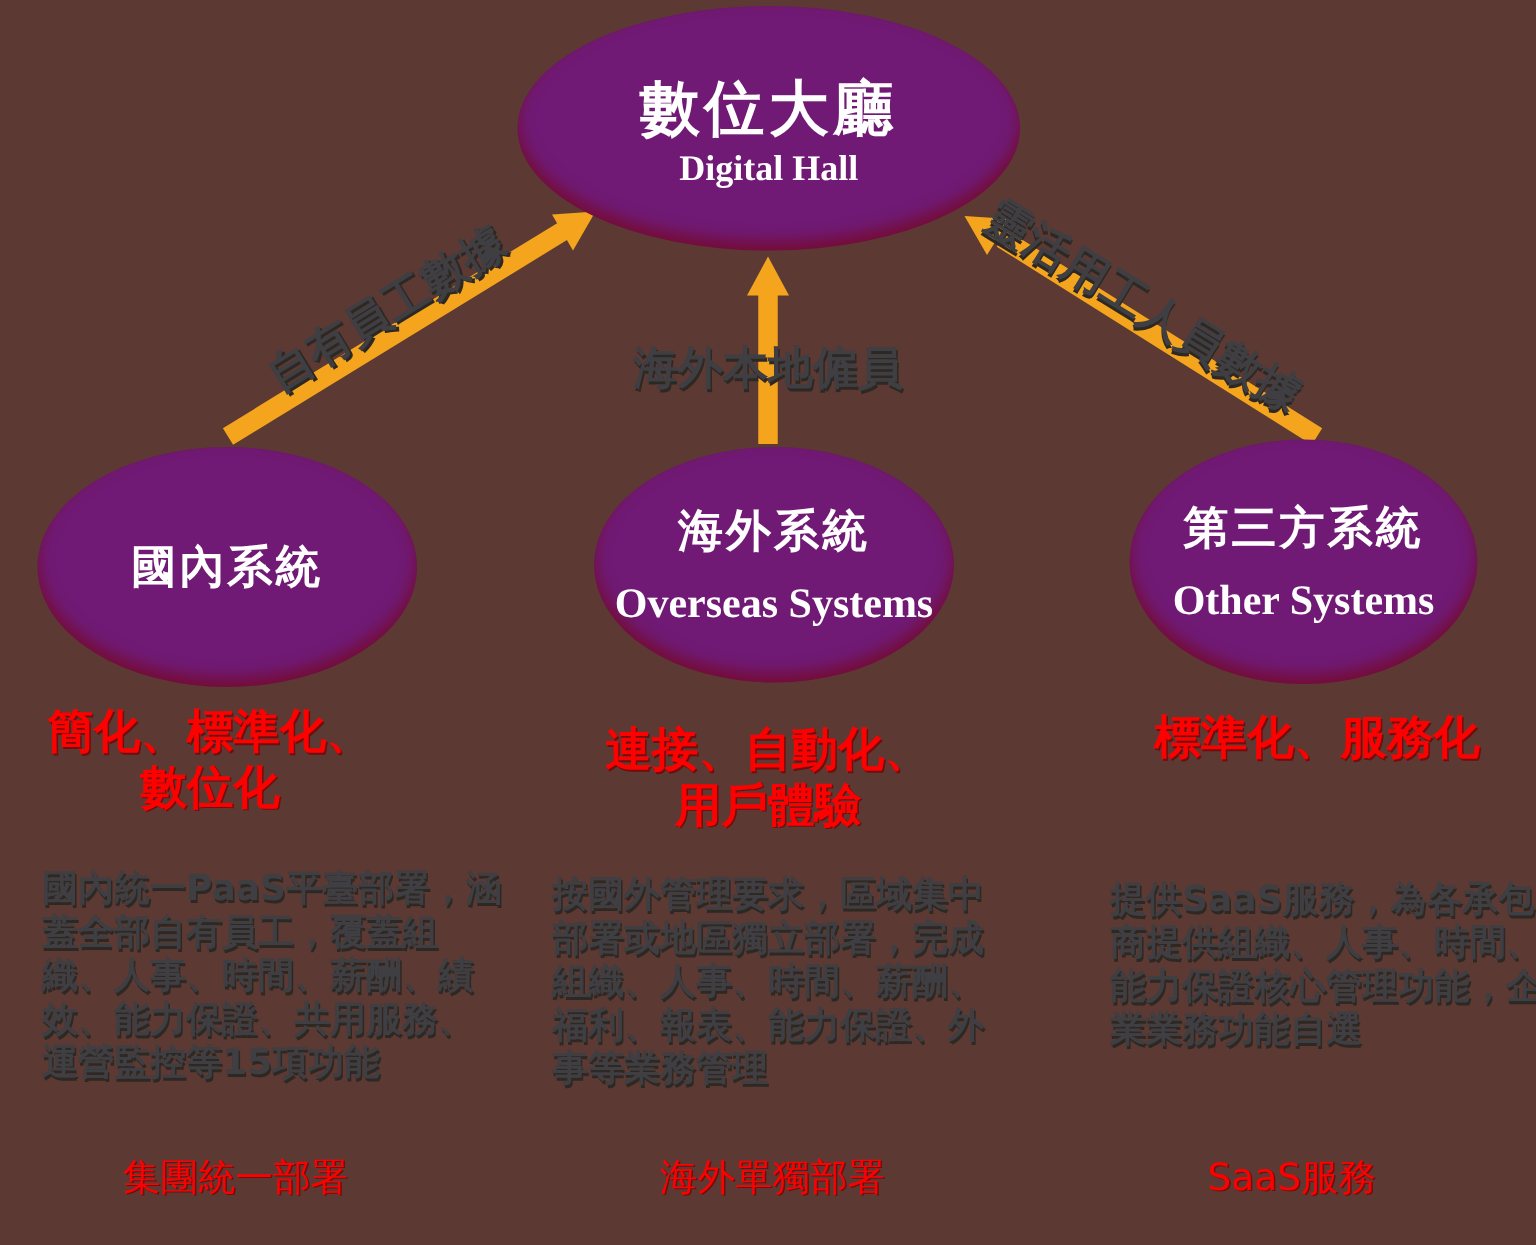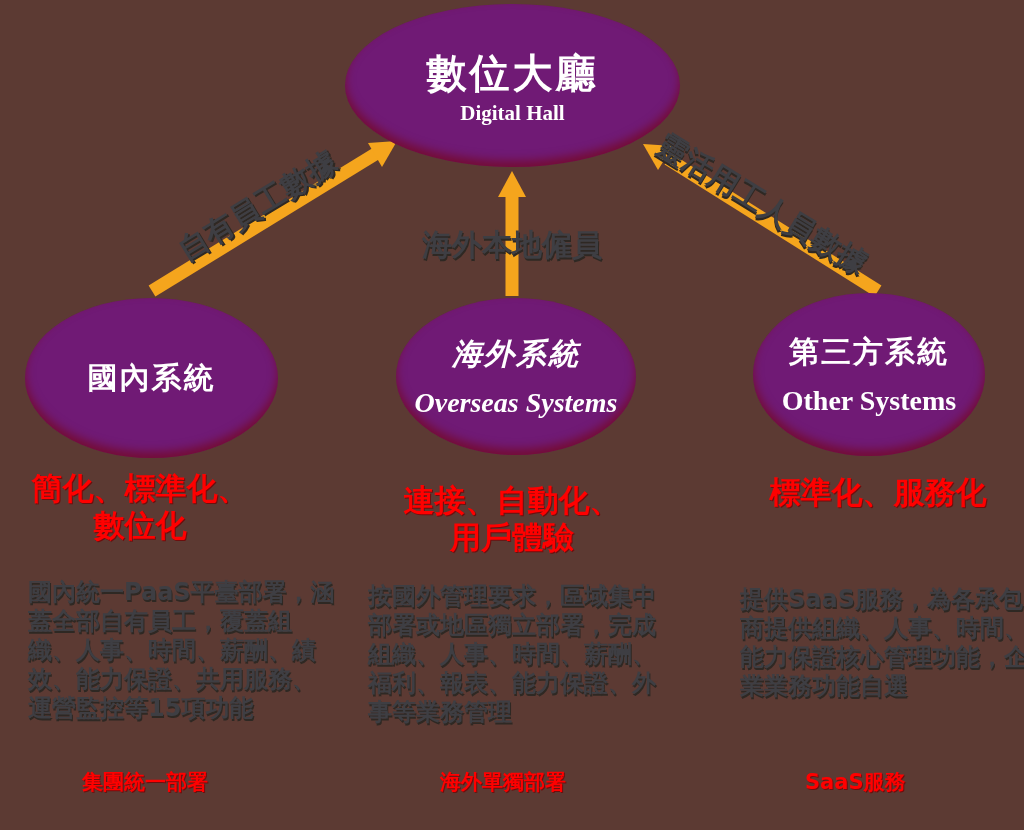--- a/index.html
+++ b/index.html
@@ -9,25 +9,25 @@
     font-family:"DejaVu Sans","Liberation Sans",sans-serif;
   }
   .ellipse{
     position:absolute;background:#701a75;border-radius:50%;
     display:flex;flex-direction:column;align-items:center;justify-content:center;
     color:#FFFFFF;text-align:center;
     box-shadow:inset 0 -6px 10px rgba(120,0,0,.55);
   }
   .hall{left:345px;top:4px;width:335px;height:163px;}
   .hall .zh{font-size:40px;font-weight:bold;letter-spacing:3px;}
-  .hall .en{font-size:21px;font-weight:bold;font-family:"Liberation Serif","DejaVu Serif",serif;}
+  .hall .en{font-size:24px;font-weight:bold;font-family:"Liberation Serif","DejaVu Serif",serif;}
   .sys .zh{font-size:30px;font-weight:bold;letter-spacing:2px;}
   .sys .en{font-size:28px;font-weight:bold;font-family:"Liberation Serif","DejaVu Serif",serif;margin-top:12px;}
   .sys-domestic{left:25px;top:298px;width:253px;height:160px;}
-  .sys-overseas{left:396px;top:298px;width:240px;height:157px;font-style:italic;}
+  .sys-overseas{left:396px;top:298px;width:240px;height:157px;}
   .sys-other{left:753px;top:293px;width:232px;height:163px;}
   .arrow-svg{position:absolute;left:0;top:0;width:1024px;height:830px;}
   .arrow-label{
     position:absolute;font-size:30px;font-weight:bold;color:#3E3E43;
     text-align:center;text-shadow:1px 2px 0 #2E2823;white-space:nowrap;
   }
   .lbl-domestic{left:108px;top:186px;width:300px;transform:rotate(-31.5deg);}
   .lbl-overseas{left:362px;top:225px;width:300px;}
   .lbl-other{left:597px;top:184px;width:330px;transform:rotate(31.5deg);}
   .highlight{
@@ -39,21 +39,21 @@
   .hl-other{left:748px;top:474px;width:260px;}
   .para{
     position:absolute;color:#3E3E43;font-weight:bold;font-size:24px;line-height:29px;
     width:300px;text-align:left;text-shadow:1px 2px 0 #2E2823;
     word-break:normal;line-break:strict;
   }
   .para-domestic{left:28px;top:578px;width:308px;}
   .para-overseas{left:368px;top:582px;width:300px;}
   .para-other{left:740px;top:585px;width:300px;}
   .deploy{
-    position:absolute;color:#FF0000;font-weight:bold;font-size:21px;white-space:nowrap;
+    position:absolute;color:#FF0000;font-weight:normal;font-size:25px;white-space:nowrap;
     text-shadow:1px 1px 0 #6E0E0E;
   }
   .dep-domestic{left:82px;top:768px;}
   .dep-overseas{left:440px;top:768px;}
   .dep-other{left:805px;top:768px;}
 </style>
 </head>
 <body>
 
 <div class="canvas">

